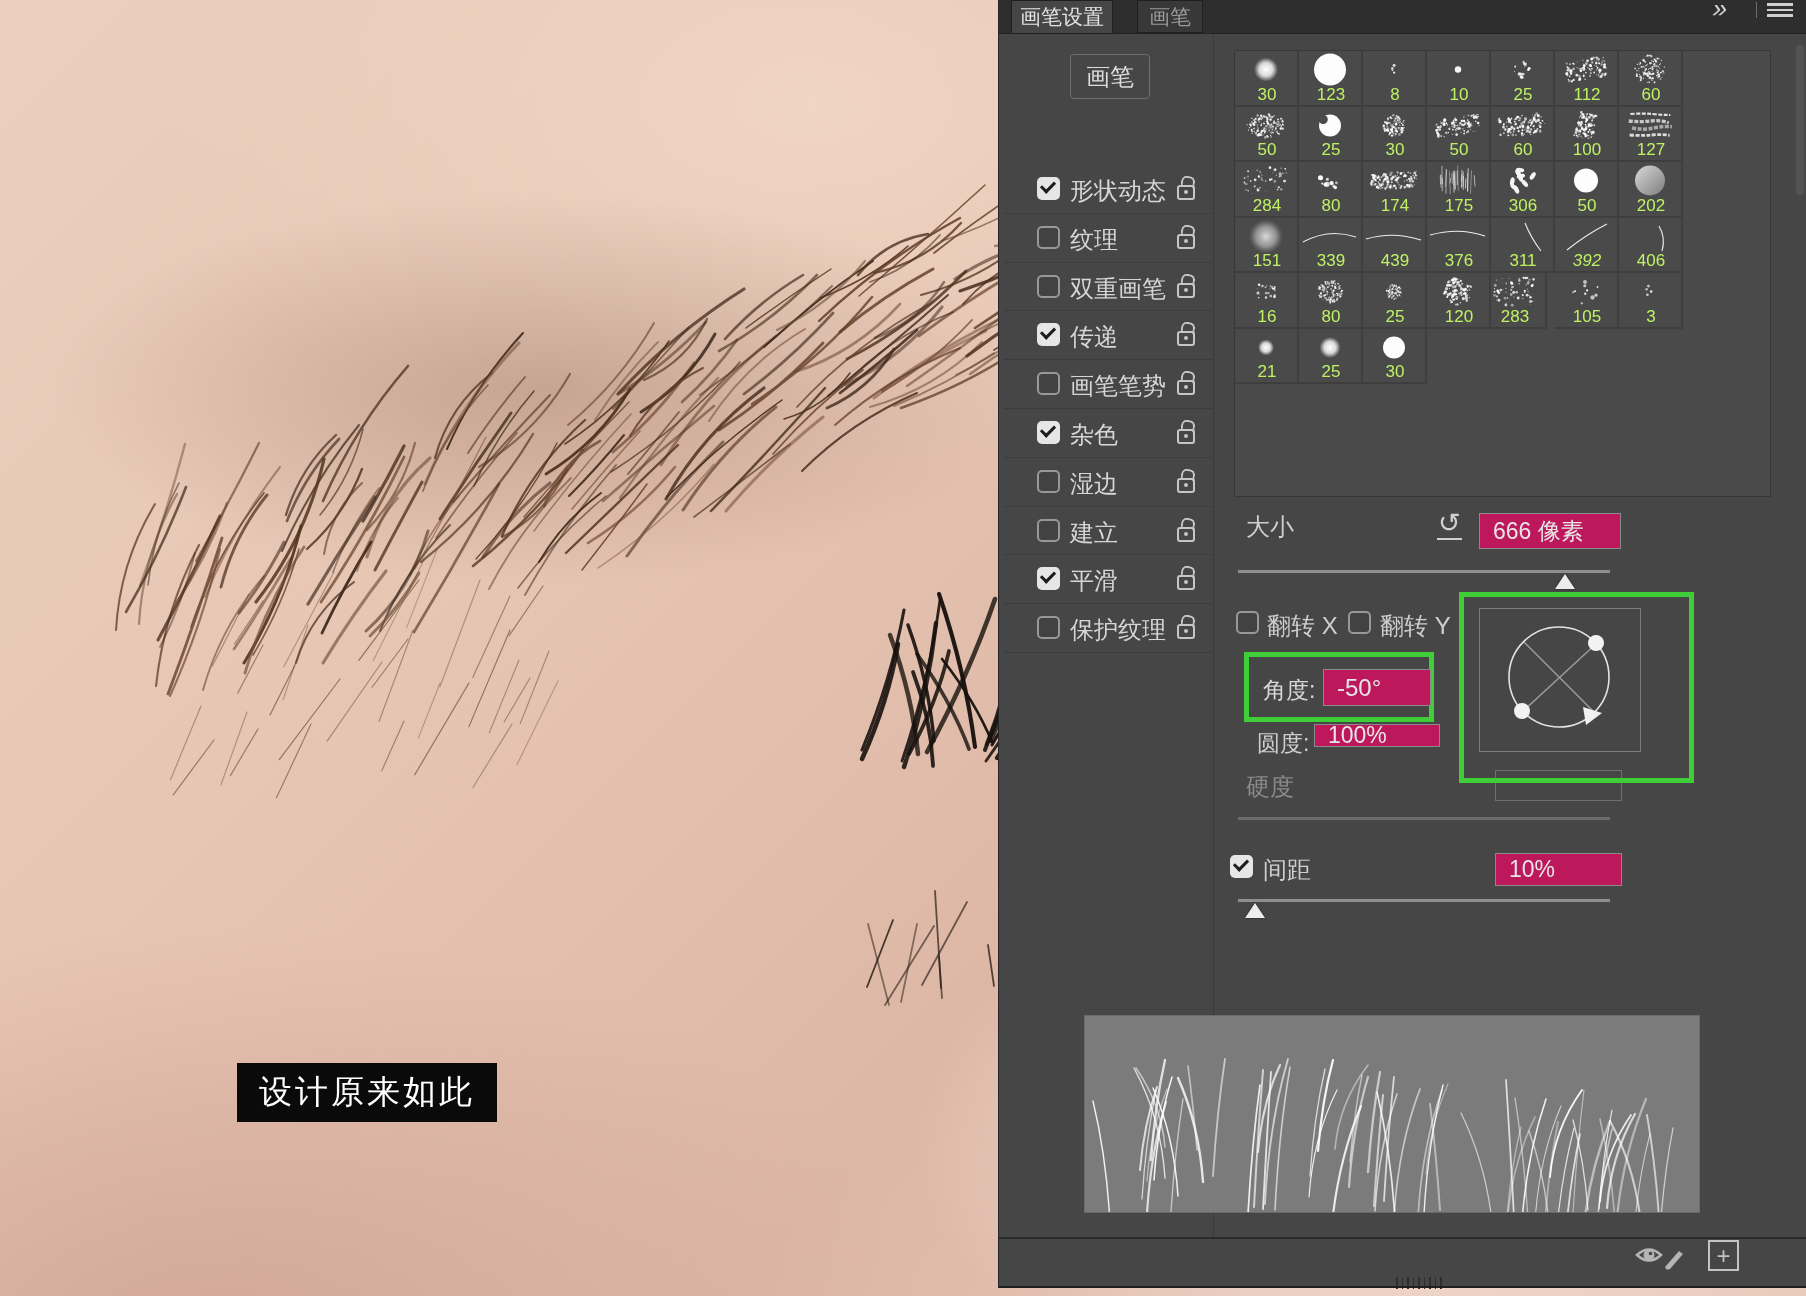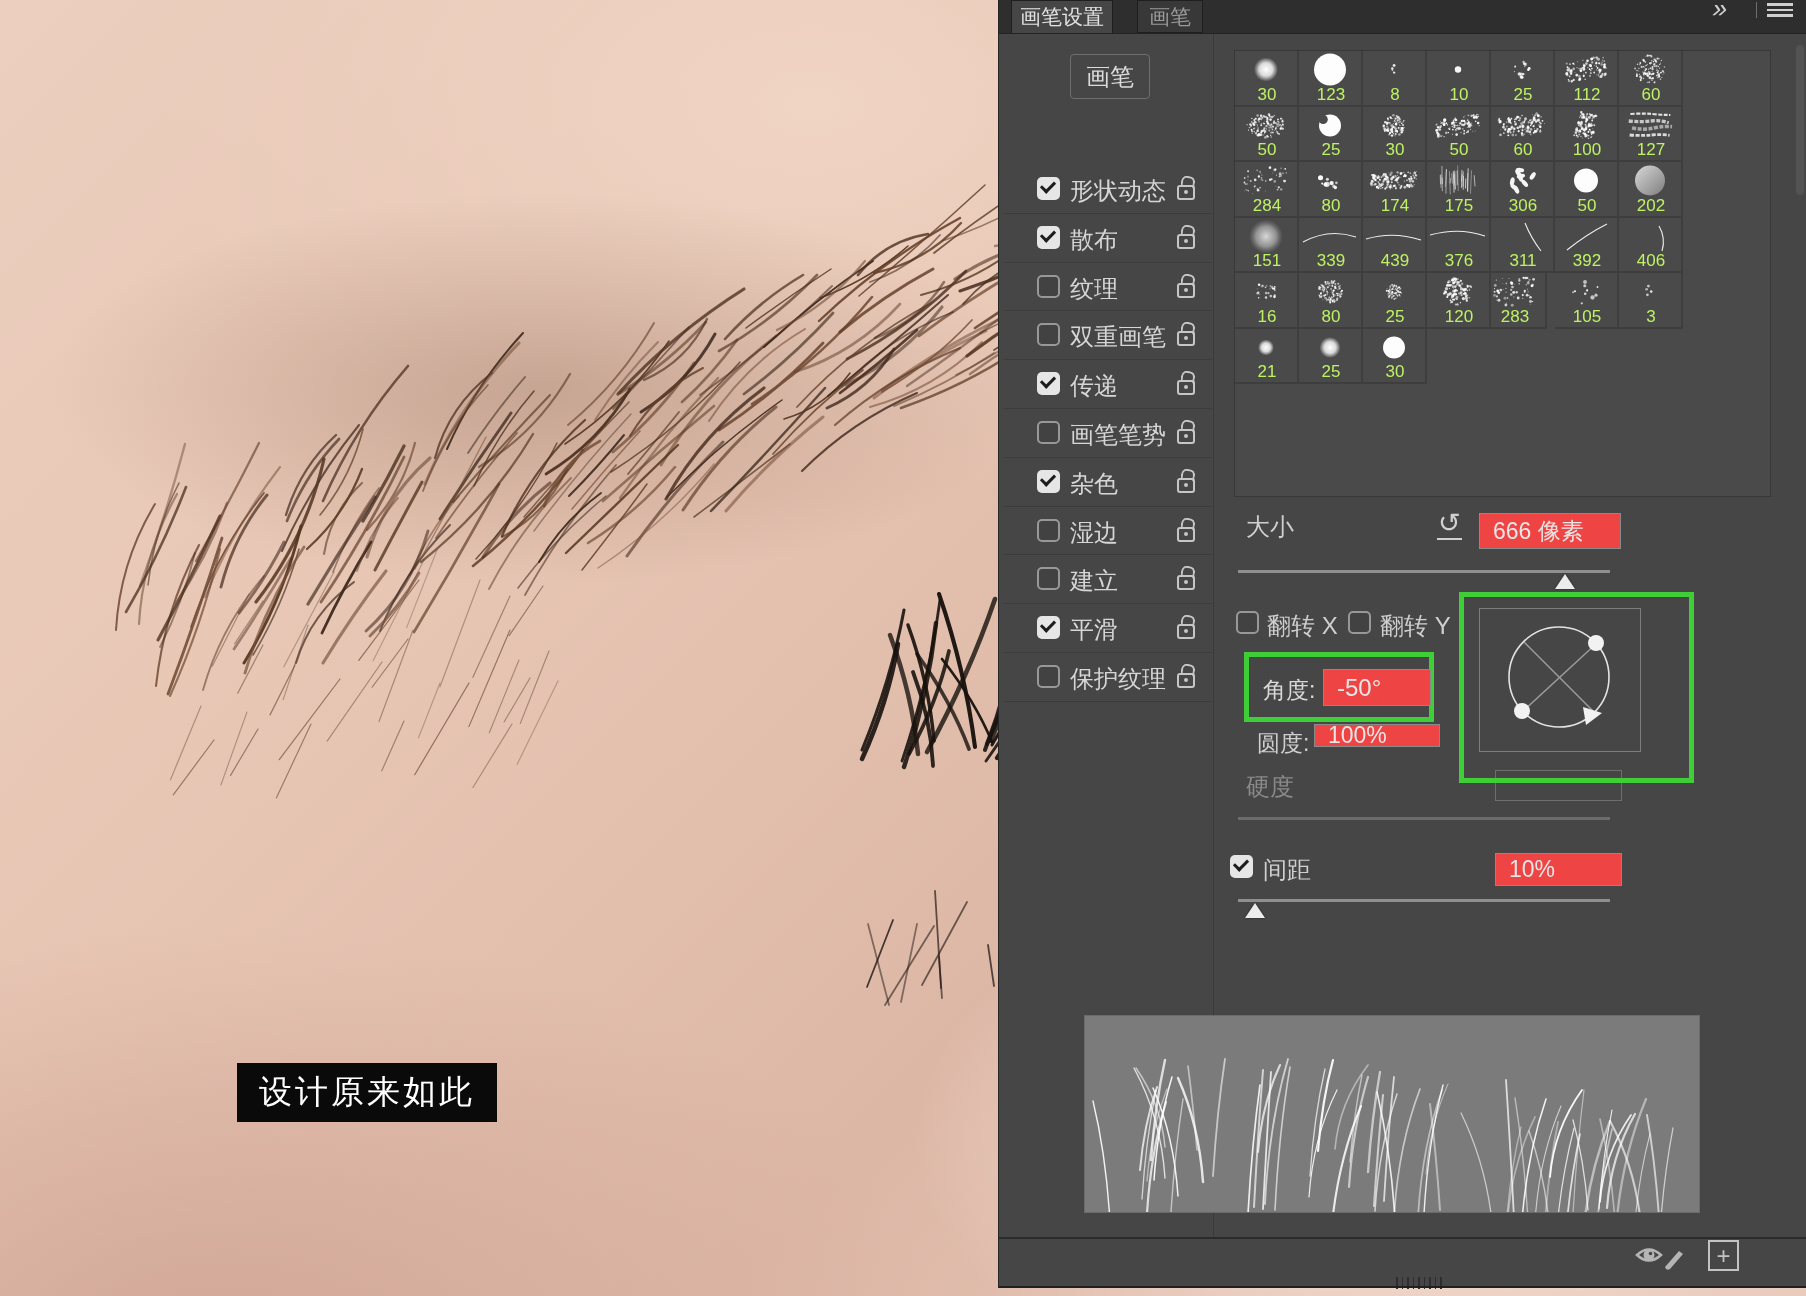--- a/index.html
+++ b/index.html
@@ -60,21 +60,21 @@
   #grid{position:absolute;left:235px;top:50px;width:537px;height:447px;background:#4a4a4a;
     border:1px solid #383838;box-sizing:border-box;}
   .cell{position:absolute;width:64px;height:55.5px;box-shadow:inset -2px 0 0 #3e3e3e, inset 0 -2px 0 #3e3e3e;}
   .cell svg{display:block;}
   .cell .num{position:absolute;left:0;bottom:2px;width:100%;text-align:center;
     font-size:17px;color:#bef264;}
   
   .biglabel{position:absolute;font-size:24px;color:#cfcfcf;}
   #reset-icon{position:absolute;left:438px;top:508px;font-size:27px;color:#d0d0d0;
     border-bottom:2px solid #d0d0d0;line-height:30px;padding:0 1px;}
-  .valbox{position:absolute;box-sizing:border-box;border:1px solid #8a8a8a;background:#ef4444;
+  .valbox{position:absolute;box-sizing:border-box;border:1px solid #8a8a8a;background:#be185d;
     color:#e6e6e6;font-size:23px;display:flex;align-items:center;padding-left:13px;}
   .track{position:absolute;height:3px;background:#8f8f8f;}
   .track.dis{background:#6c6c6c;}
   .thumb{position:absolute;width:0;height:0;border-left:10px solid transparent;border-right:10px solid transparent;
     border-bottom:15px solid #ececec;filter:drop-shadow(0 0 1px #222);}
   
   .greenbox{position:absolute;border:5px solid var(--green);box-sizing:border-box;}
   #anglebox .minil{position:absolute;left:14px;top:18px;font-size:23px;color:#d8d8d8;}
   .dim{color:#8a8a8a !important;}
   .emptybox{position:absolute;box-sizing:border-box;border:1px solid #6e6e6e;background:transparent;}
@@ -333,29 +333,20 @@
         <div class="opt">
           <div class="cb on"></div>
           <div class="lbl">形状动态</div>
           <div class="lock">
             <span class="sh"></span>
             <span class="bd"></span>
             <span class="kh"></span>
           </div>
         </div>
         <div class="opt">
-          <div class="cb on"></div>
-          <div class="lbl">散布</div>
-          <div class="lock">
-            <span class="sh"></span>
-            <span class="bd"></span>
-            <span class="kh"></span>
-          </div>
-        </div>
-        <div class="opt">
           <div class="cb off"></div>
           <div class="lbl">纹理</div>
           <div class="lock">
             <span class="sh"></span>
             <span class="bd"></span>
             <span class="kh"></span>
           </div>
         </div>
         <div class="opt">
           <div class="cb off"></div>
@@ -1712,21 +1703,21 @@
           </svg>
           <div class="num">376</div>
         </div>
         <div class="cell" style="left: 256px; top: 166.5px;">
           <svg width="62" height="37" viewBox="0 0 62 37">
             <defs></defs>
             <path d="M34,5 Q40,20 50,33" fill="none" stroke="#ededed" stroke-width="1.1"></path>
           </svg>
           <div class="num">311</div>
         </div>
-        <div class="cell" style="left: 320px; top: 166.5px;">
+        <div class="cell" style="left: 320px; top: 166.5px; font-style: italic;">
           <svg width="62" height="37" viewBox="0 0 62 37">
             <defs></defs>
             <path d="M12,32 Q32,16 52,6" fill="none" stroke="#ededed" stroke-width="1.1"></path>
           </svg>
           <div class="num">392</div>
         </div>
         <div class="cell" style="left: 384px; top: 166.5px;">
           <svg width="62" height="37" viewBox="0 0 62 37">
             <defs></defs>
             <path d="M40,8 Q47,20 43,33" fill="none" stroke="#ededed" stroke-width="1.1"></path>

